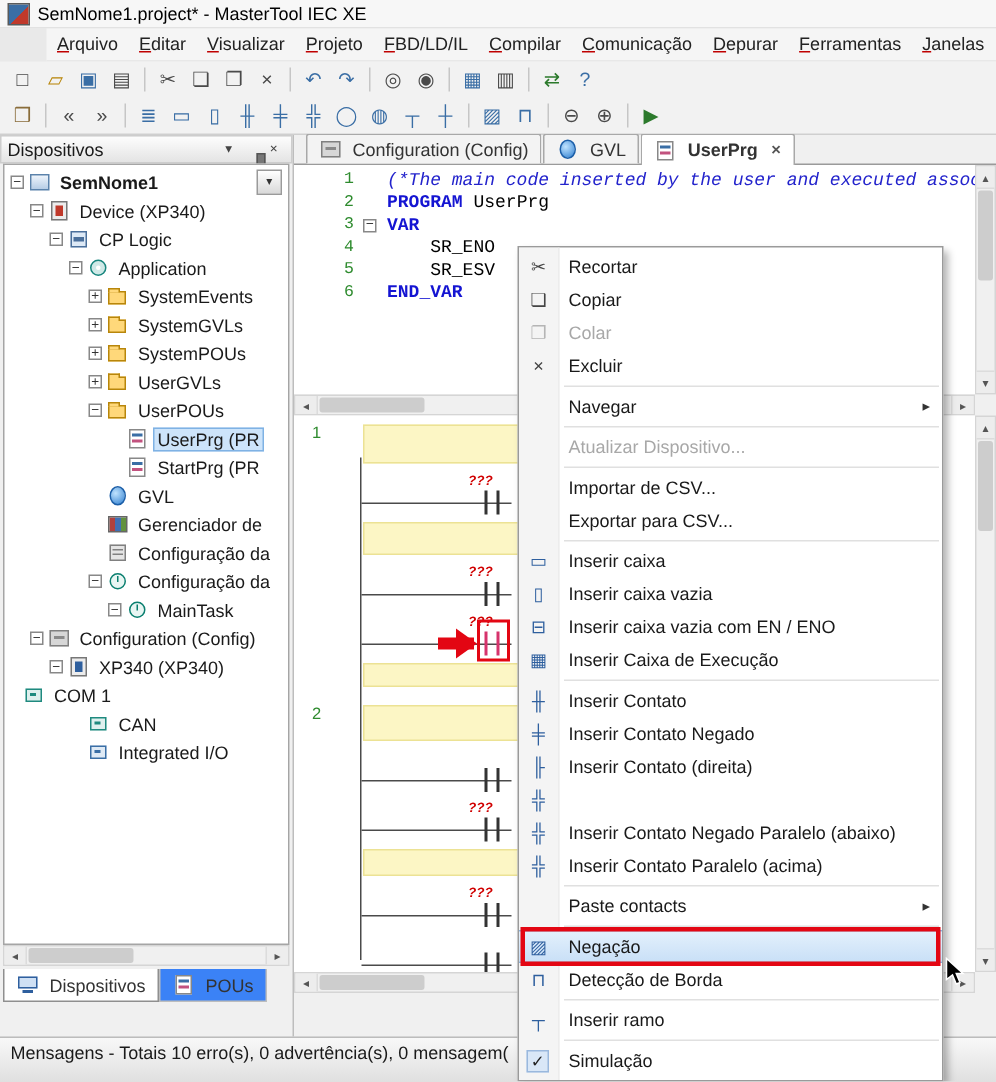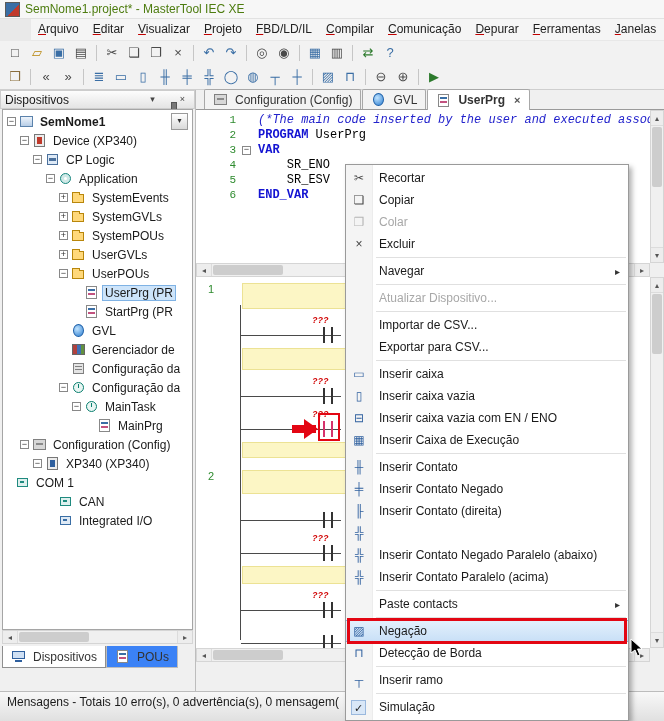--- a/index.html
+++ b/index.html
@@ -1,21 +1,21 @@
 <!DOCTYPE html>
 <html><head>
 <meta charset="utf-8">
 <style>
   html,body{margin:0;padding:0;background:#d6d6d6;}
   .window{position:relative;width:664px;height:721px;background:#e9e9e9;font-family:"Liberation Sans",sans-serif;font-size:12px;color:#1a1a1a;overflow:hidden;}
 
   
   .titlebar{position:absolute;left:0;top:0;width:100%;height:19px;background:#f7f7f7;border-bottom:1px solid #e2e2e2;display:flex;align-items:center;padding-left:5px;box-sizing:border-box;}
   .app-icon{width:13px;height:13px;margin-right:5px;background:linear-gradient(135deg,#3a6ea5 0 55%,#c0392b 55% 100%);border:1px solid #5a5a5a;flex:none;}
-  .wtitle{font-size:12px;color:#4d7c0f;white-space:nowrap;}
+  .wtitle{font-size:12px;color:#000000;white-space:nowrap;}
 
   
   .menubar{position:absolute;left:0;top:19px;width:100%;height:22px;background:#f5f5f5;display:flex;border-bottom:1px solid #e8e8e8;box-sizing:border-box;margin-left:31px;}
   .menu-item{padding:0 7px;line-height:21px;color:#222;}
   .menu-item::first-letter{text-decoration:underline;text-decoration-color:#c00000;}
 
   
   .toolbar{position:absolute;left:0;width:100%;background:#f2f2f2;display:flex;align-items:center;padding:0 4px;box-sizing:border-box;}
   .tb1{top:41px;height:23px;}
   .tb2{top:64px;height:26px;border-bottom:1px solid #cfcfcf;}
@@ -360,25 +360,20 @@
         </div>
         <div class="trow" style="padding-left: 56px;">
           <span class="texp">−</span>
           <span class="ticon ti-taskcfg"></span>
           <span class="tlabel">Configuração da</span>
         </div>
         <div class="trow" style="padding-left: 69px;">
           <span class="texp">−</span>
           <span class="ticon ti-task"></span>
           <span class="tlabel">MainTask</span>
-        </div>
-        <div class="trow" style="padding-left: 82px;">
-          <span class="texp none"></span>
-          <span class="ticon ti-pou"></span>
-          <span class="tlabel">MainPrg</span>
         </div>
         <div class="trow" style="padding-left: 17px;">
           <span class="texp">−</span>
           <span class="ticon ti-config"></span>
           <span class="tlabel">Configuration (Config)</span>
         </div>
         <div class="trow" style="padding-left: 30px;">
           <span class="texp">−</span>
           <span class="ticon ti-plc"></span>
           <span class="tlabel">XP340 (XP340)</span>

